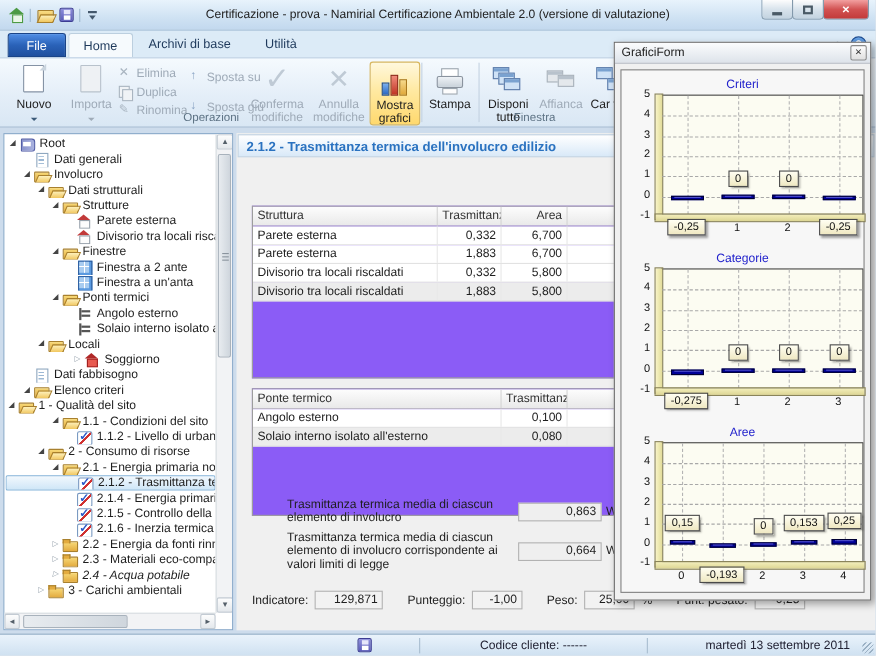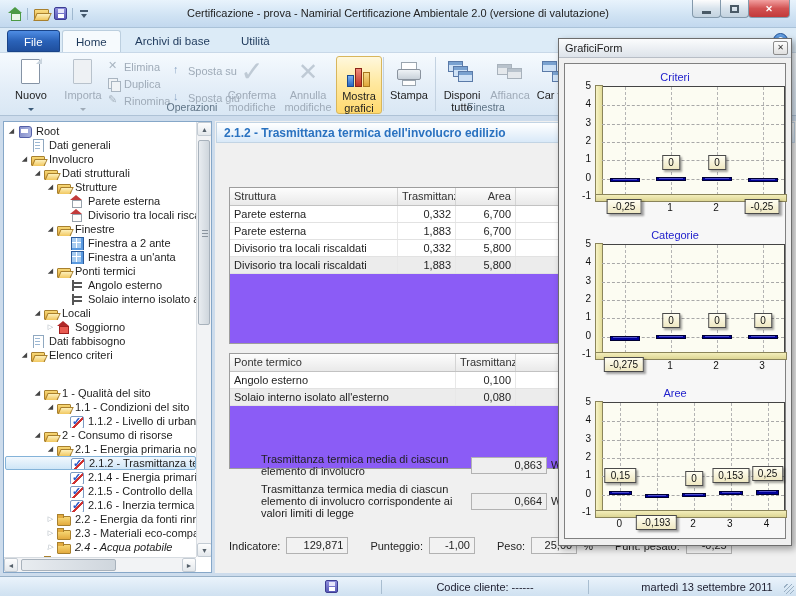--- a/index.html
+++ b/index.html
@@ -438,36 +438,36 @@
         <div class="trow" style="padding-left: 53px;">
           <span class="texp"></span>
           <span class="ticon icon-beam"></span>
           <span class="tlabel">Solaio interno isolato all'esterno</span>
         </div>
         <div class="trow" style="padding-left: 27px;">
           <span class="texp">◢</span>
           <span class="ticon icon-folder-open"></span>
           <span class="tlabel">Locali</span>
         </div>
-        <div class="trow" style="padding-left: 40px;">
+        <div class="trow" style="padding-left: 60px;">
           <span class="texp closed">▷</span>
           <span class="ticon icon-house-red"></span>
           <span class="tlabel">Soggiorno</span>
         </div>
         <div class="trow" style="padding-left: 14px;">
           <span class="texp"></span>
           <span class="ticon icon-doc"></span>
           <span class="tlabel">Dati fabbisogno</span>
         </div>
         <div class="trow" style="padding-left: 14px;">
           <span class="texp">◢</span>
           <span class="ticon icon-folder-open"></span>
           <span class="tlabel">Elenco criteri</span>
         </div>
-        <div class="trow" style="padding-left: 27px; margin-top: 24px;">
+        <div class="trow" style="">
           <span class="texp">◢</span>
           <span class="ticon icon-folder-open"></span>
           <span class="tlabel">1 - Qualità del sito</span>
         </div>
         <div class="trow" style="padding-left: 40px;">
           <span class="texp">◢</span>
           <span class="ticon icon-folder-open"></span>
           <span class="tlabel">1.1 - Condizioni del sito</span>
         </div>
         <div class="trow" style="padding-left: 53px;">

